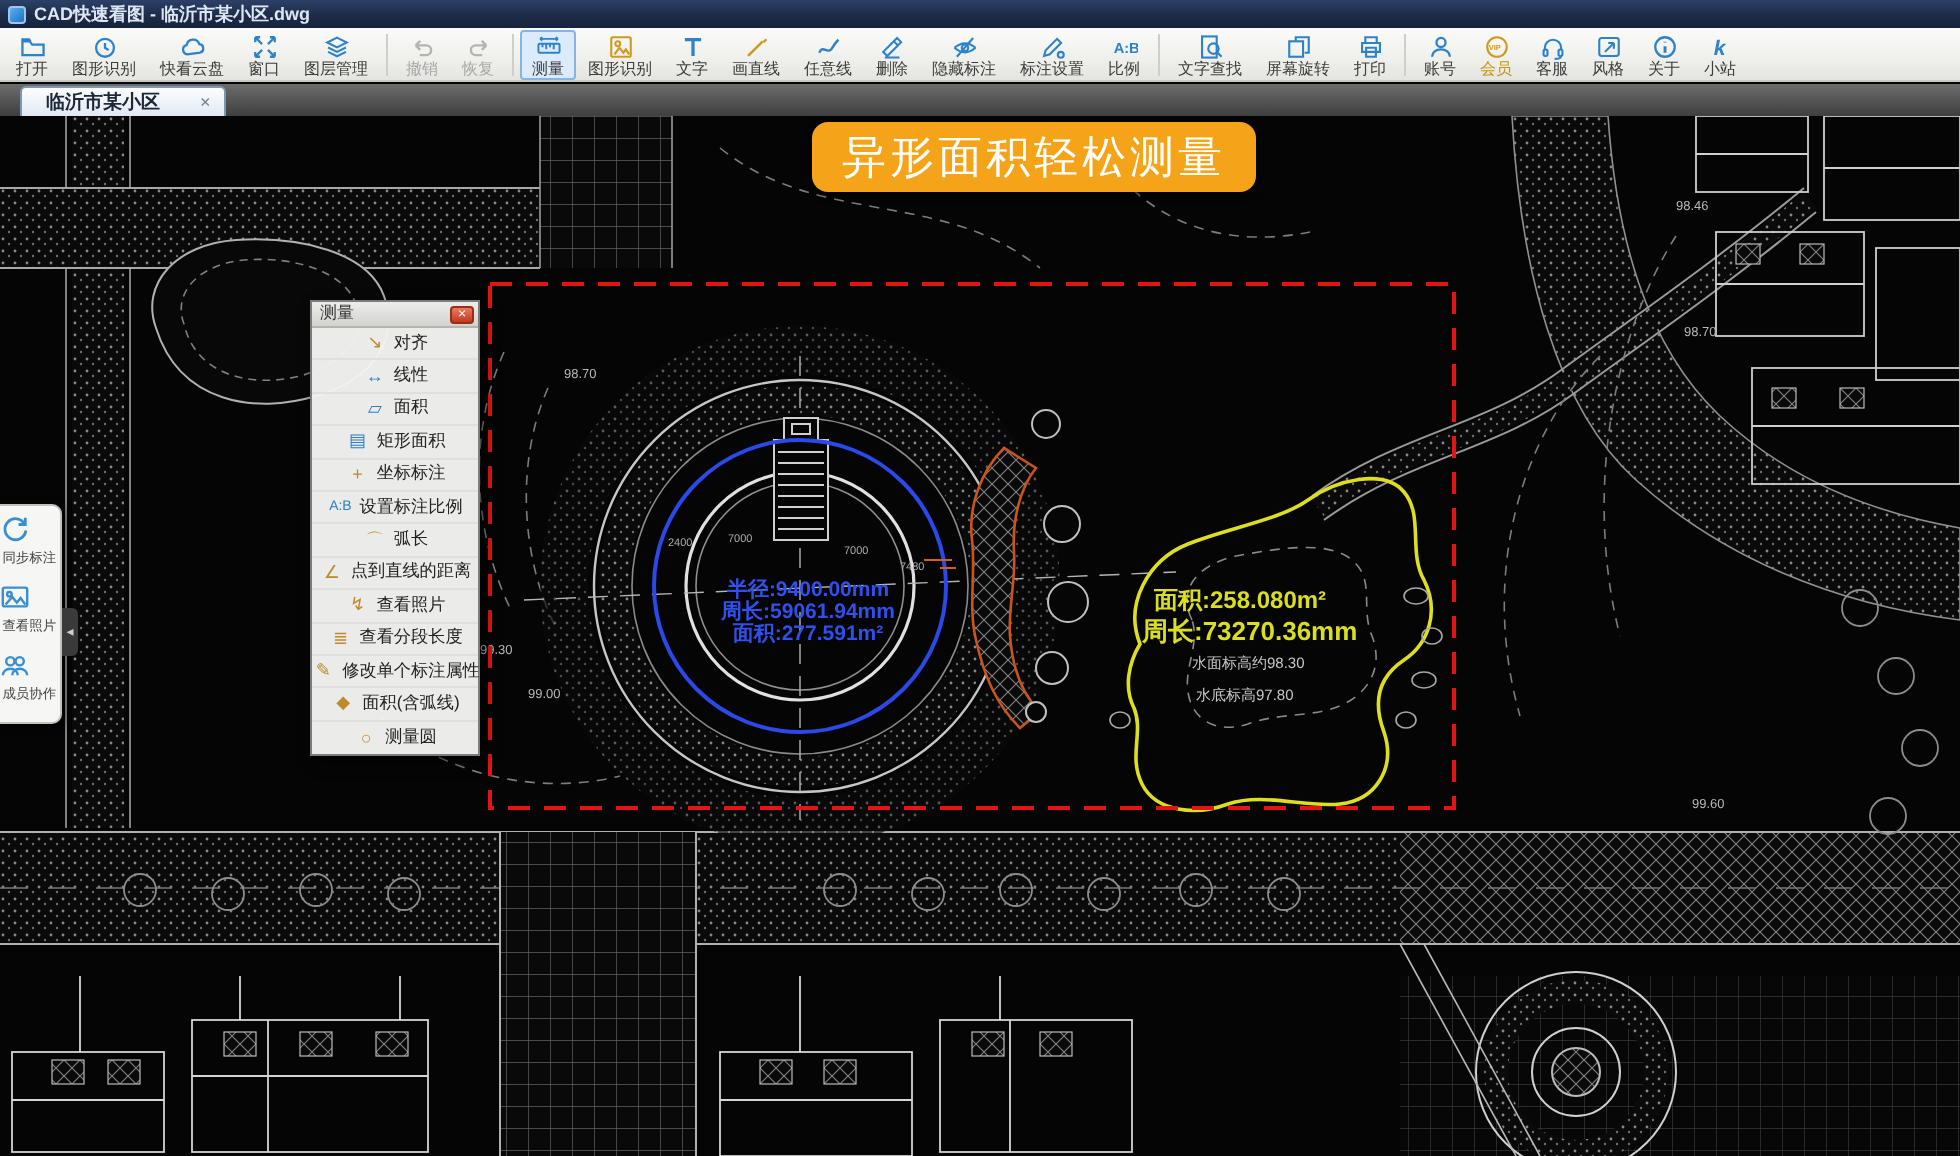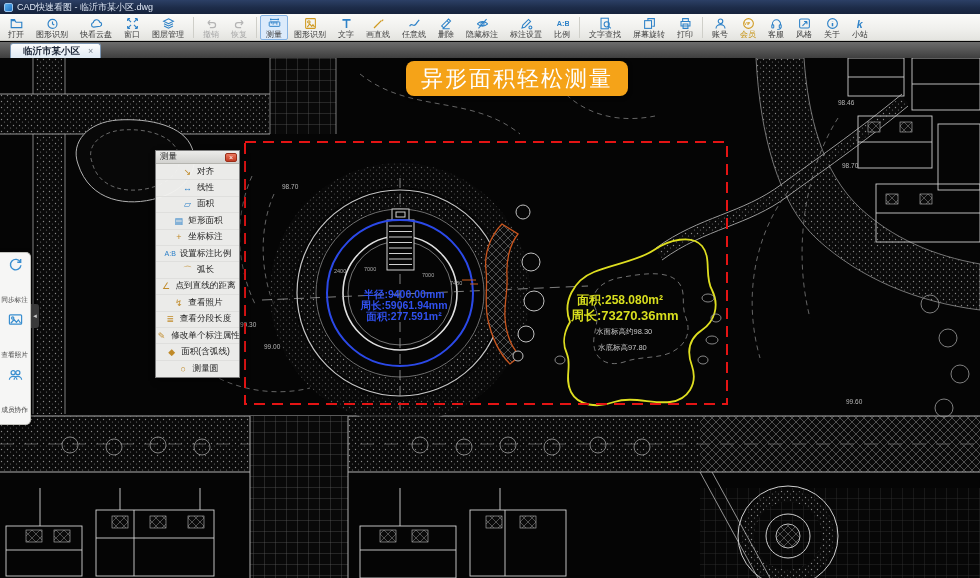--- a/index.html
+++ b/index.html
@@ -2,41 +2,41 @@
 <html><head>
 <meta charset="utf-8">
 <style>
   html,body{margin:0;padding:0;background:#222;}
   *{box-sizing:border-box;}
   #app{position:relative;width:980px;height:578px;overflow:hidden;
        font-family:"Liberation Sans","DejaVu Sans",sans-serif;background:#050505;}
   
   .titlebar{position:absolute;left:0;top:0;width:980px;height:14px;
     background:linear-gradient(180deg,#2c4066 0%,#1d2c49 55%,#16233c 100%);
-    display:flex;align-items:center;padding-left:4px;color:#dde6f4;font-size:9px;}
+    display:flex;align-items:center;padding-left:4px;color:#dde6f4;font-size:9px;font-weight:bold;}
   .appicon{width:9px;height:9px;border-radius:2px;margin-right:4px;
     background:linear-gradient(135deg,#5ab0f0,#1d6fc0);border:1px solid #9cc6ee;}
   
   .toolbar{position:absolute;left:0;top:14px;width:980px;height:27px;
     background:linear-gradient(180deg,#fbfbf9 0%,#efefec 60%,#e4e4e0 100%);
     border-bottom:1px solid #c9c9c4;display:flex;align-items:stretch;padding:1px 2px 0 2px;}
   .tbtn{display:flex;flex-direction:column;align-items:center;justify-content:flex-end;
     padding:0 5px;font-size:8px;color:#3c3c3c;border:1px solid transparent;border-radius:2px;
     white-space:nowrap;line-height:1;}
   .tbtn svg{width:13px;height:13px;margin-bottom:1px;color:#2e82c8;}
   .tbtn.gold svg{color:#d09a20;}
   .tbtn.gold{color:#c6920f;}
   .tbtn.disabled{color:#a8a8a8;}
   .tbtn.disabled svg{color:#b4b4b4;}
   .tbtn.active{background:#dcebfb;border-color:#86b4e4;}
   .tbsep{width:1px;background:#cfcfc9;margin:2px 3px;}
   
   .tabbar{position:absolute;left:0;top:42px;width:980px;height:16px;
     background:linear-gradient(180deg,#6c6c6c,#3f3f3f);display:flex;align-items:flex-end;}
-  .tab{margin-left:10px;height:15px;display:flex;align-items:center;gap:8px;
+  .tab{margin-left:10px;height:15px;display:flex;align-items:center;gap:20px;
     padding:0 7px 0 12px;background:linear-gradient(180deg,#fdfdfd,#dfe9f3);
     border:1px solid #7d97b4;border-bottom:none;border-radius:3px 3px 0 0;
     font-size:9.5px;font-weight:bold;color:#1d2738;justify-content:flex-end;}
   .tabclose{color:#78828e;font-size:9px;font-weight:normal;}
   
   #cad{position:absolute;left:0;top:58px;width:980px;height:520px;background:#050505;}
   svg text{font-family:"Liberation Sans","DejaVu Sans",sans-serif;}
   
   .banner{position:absolute;left:406px;top:61px;height:35px;padding:0 15px;
     background:#f5a318;border-radius:8px;display:flex;align-items:center;
@@ -53,21 +53,21 @@
     text-align:center;}
   .mitem{height:16.4px;display:flex;align-items:center;justify-content:center;gap:3px;
     border-bottom:1px solid #dddddad9;font-size:8.6px;color:#222;padding:0 2px;white-space:nowrap;}
   .mitem:last-child{border-bottom:none;}
   .mico{font-size:9px;width:13px;text-align:center;flex:none;}
   .mico.blue{color:#2a7fc8;} .mico.gold{color:#c08a28;}
   
   .spanel{position:absolute;left:0;top:252px;width:31px;background:#f6f6f5;
     border:1px solid #c2c2bd;border-left:none;border-radius:0 5px 5px 0;padding:4px 0 2px 0;
     box-shadow:1px 1px 4px rgba(0,0,0,.5);}
-  .sitem{display:flex;flex-direction:column;align-items:center;margin-bottom:7px;gap:21px;}
+  .sitem{display:flex;flex-direction:column;margin-bottom:7px;}
   .sitem svg{width:15px;height:15px;color:#3a8fd0;margin-bottom:2px;}
   .sitem span{font-size:7.3px;color:#444;white-space:nowrap;transform:scale(.92);}
   .scollapse{position:absolute;left:31px;top:304px;width:8px;height:24px;background:#3a3a3a;
     color:#cfcfcf;border-radius:0 3px 3px 0;font-size:7px;display:flex;align-items:center;
     justify-content:center;}
 </style>
 </head>
 <body>
 
 <svg width="0" height="0" style="position:absolute" aria-hidden="true">

